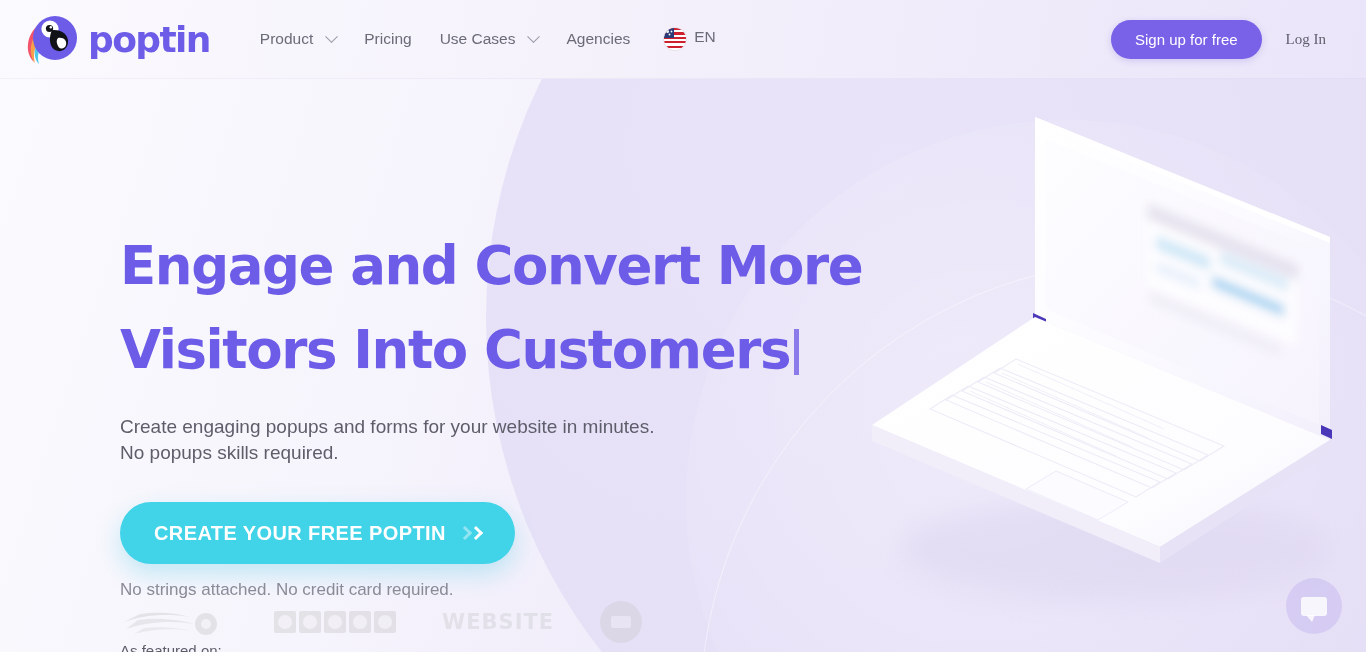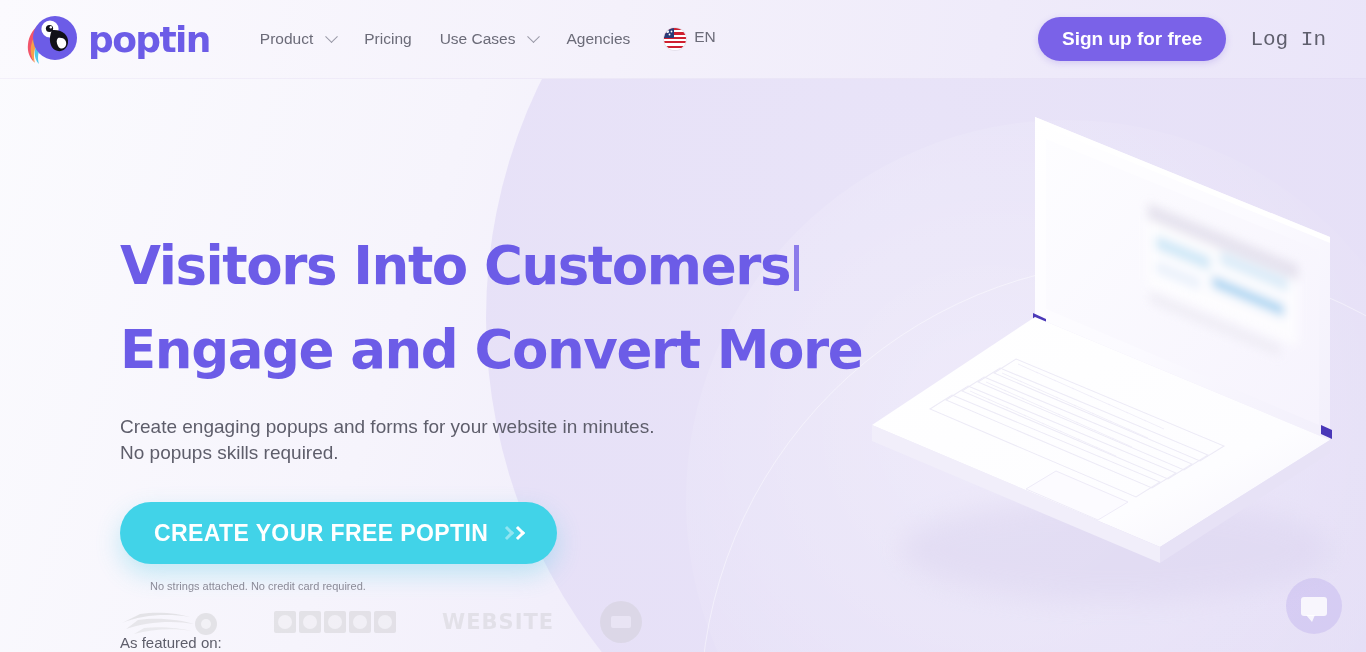--- a/index.html
+++ b/index.html
@@ -111,33 +111,32 @@
     width:3px;height:3px;background:#fff;
     border-radius:50%;
     box-shadow: 4px 0 0 -0.6px #fff, 2px 3px 0 -0.6px #fff;
   }
   .lang-label { font-size: 15.5px; color: #6b6b78; }
 
   .header-right { margin-left: auto; display: flex; align-items: center; gap: 8px; }
   .btn-signup {
     background: #7a62e8;
     color: #fff;
-    font-size: 19px;
+    font-size: 15px;
     padding: 11px 24px;
     border: none; border-radius: 30px;
     cursor: pointer;
     font-family: "Liberation Sans", sans-serif;
     box-shadow: 0 2px 7px rgba(110,80,220,.22);
-    font-weight: bold;
   }
   .btn-login {
     background: transparent; border: none;
-    font-size: 21px; color: #5f5f6d;
+    font-size: 15px; color: #5f5f6d;
     padding: 11px 16px; cursor: pointer;
-    font-family: Liberation Mono, monospace;
+    font-family: Liberation Serif, serif;
   }
 
   
   .hero { position: absolute; top: 79px; left: 0; width: 1366px; height: 573px; z-index: 10; }
   .hero-inner { position: absolute; left: 120px; top: 0; width: 760px; }
 
   .headline {
     margin-top: 145px;
     font-family: "DejaVu Sans", sans-serif;
     font-size: 53px;
@@ -166,37 +165,36 @@
     display: inline-flex; align-items: center; gap: 14px;
     background: #41d3e8;
     border: none;
     border-radius: 40px;
     padding: 0 34px;
     height: 62px;
     cursor: pointer;
     box-shadow: 0 10px 24px rgba(65,200,228,.30);
   }
   .cta-label {
-    color: #fff; font-size: 23px; font-weight: 600;
+    color: #fff; font-size: 20px; font-weight: 600;
     letter-spacing: .4px;
     font-family: "Liberation Sans", sans-serif;
   }
   .chev-wrap { display:flex; align-items:center; gap:1px; }
   .chev {
     width: 10px; height: 10px;
     border-right: 3.4px solid #fff;
     border-top: 3.4px solid #fff;
     transform: rotate(45deg);
   }
   .chev.dim { opacity: .42; }
 
   .fineprint {
     margin-top: 16px;
-    margin-left: 30px;
-    font-size: 11px;
+    font-size: 17px;
     color: #8b8b98;
   }
 
   .featured-label {
     margin-top: 42px;
     font-size: 15px;
     color: #5e5e6b;
     font-weight: 400;
   }
 
@@ -405,24 +403,24 @@
     </g>
 
     <path d="M196 376 L268 407 L238 425 L166 394 Z" fill="#fcfbff" stroke="#eeebf8" stroke-width="1"></path>
   </svg>
 </div>
 
 <section class="hero">
   <div class="hero-inner">
 
     <h1 class="headline">
+      <div>Engage and Convert More</div>
       <div>
         <span>Visitors Into Customers</span><span class="caret-bar"></span>
       </div>
-      <div>Engage and Convert More</div>
     </h1>
 
     <p class="subline">
       <span>Create engaging popups and forms for your website in minutes.</span><br>
       <span>No popups skills required.</span>
     </p>
 
     <button class="cta">
       <span class="cta-label">CREATE YOUR FREE POPTIN</span>
       <span class="chev-wrap">

